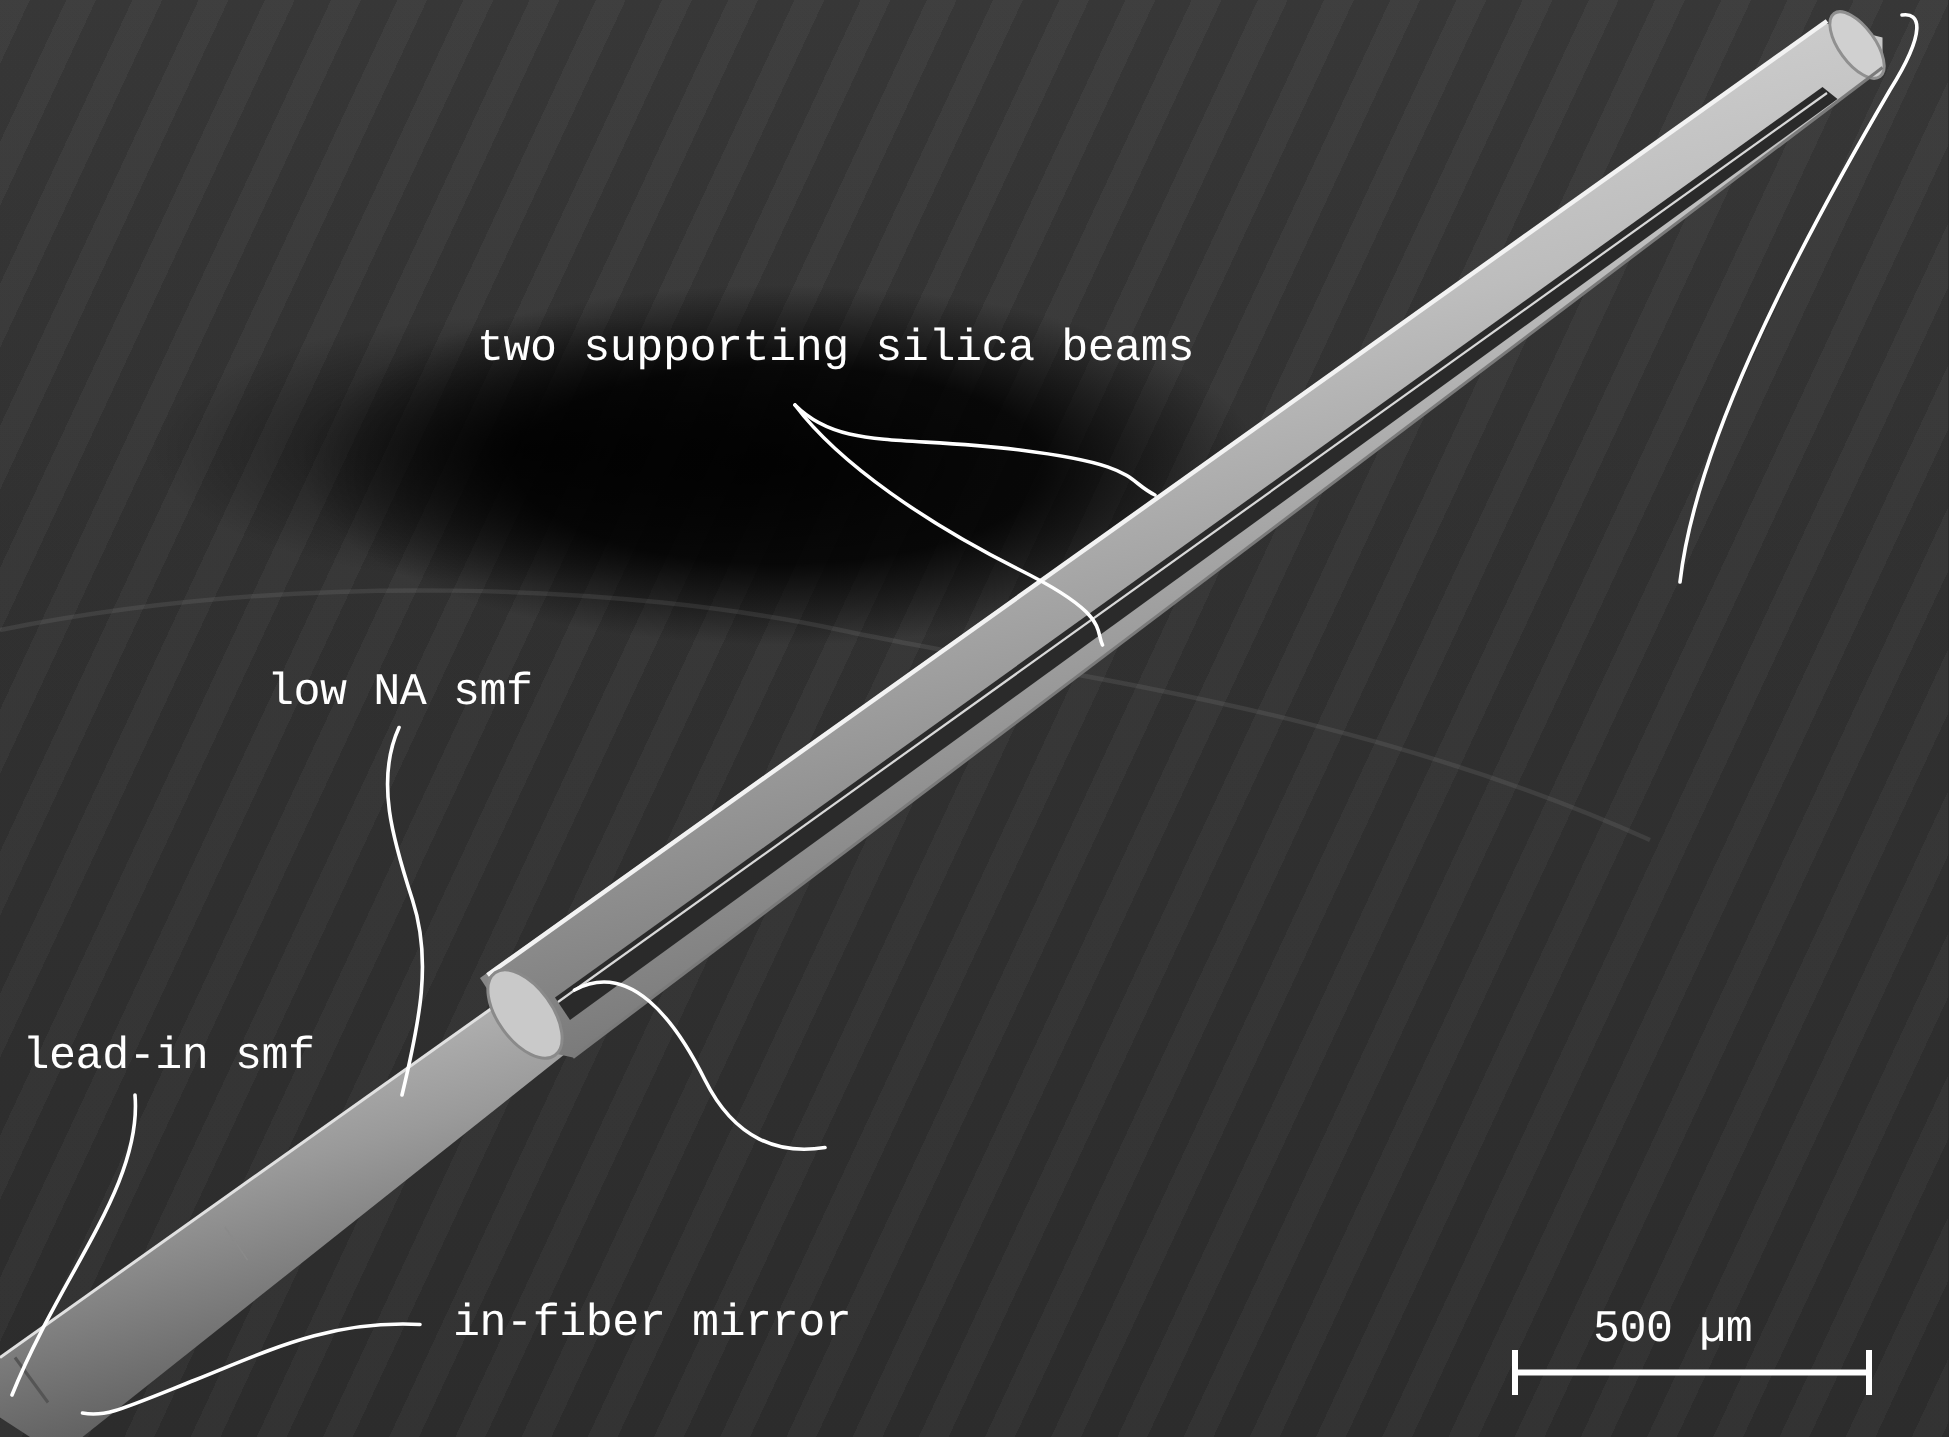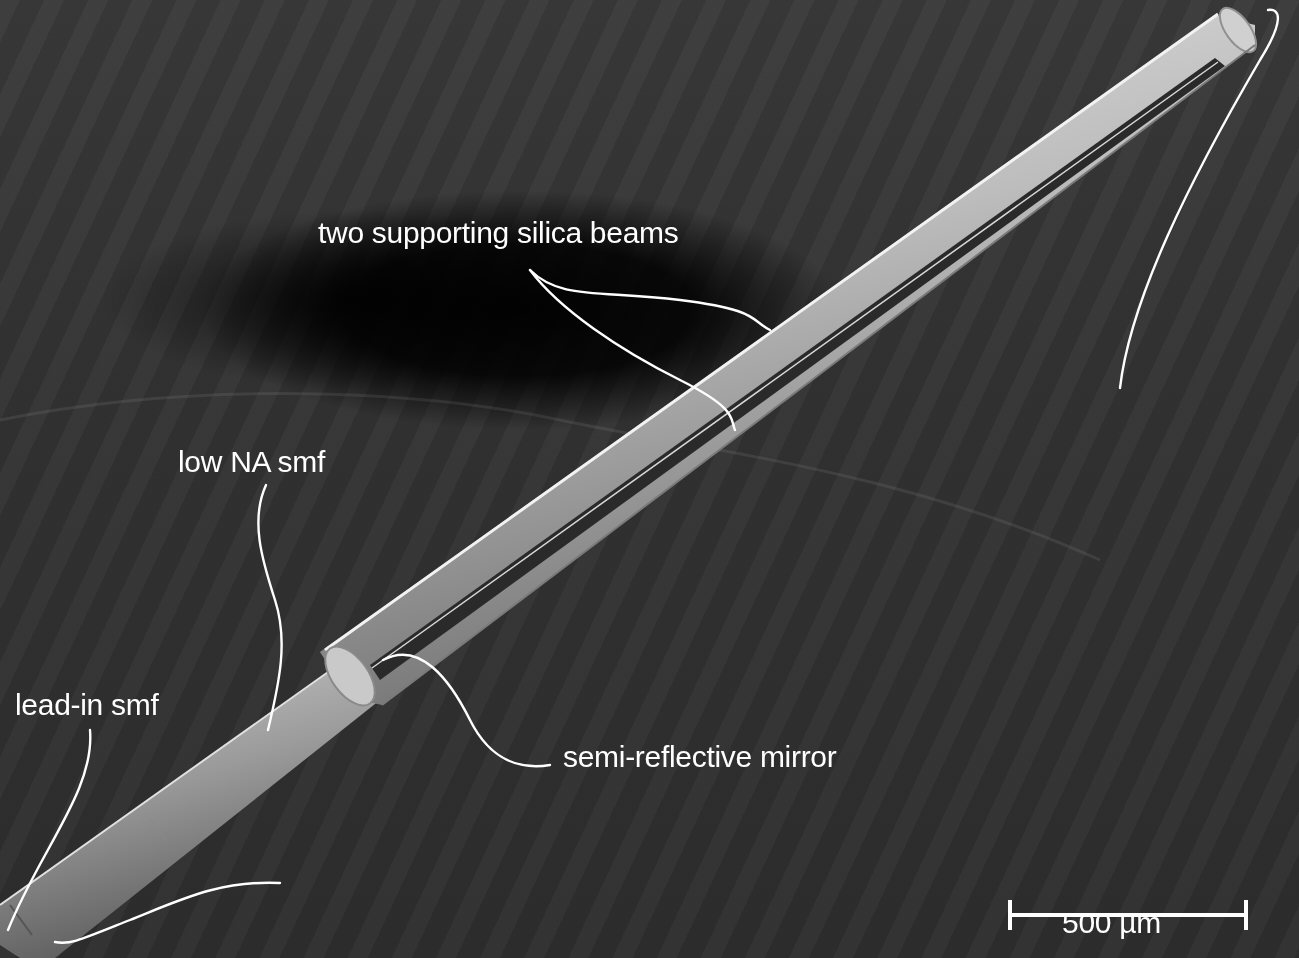--- a/index.html
+++ b/index.html
@@ -7,21 +7,21 @@
       position: relative; width: 1299px; height: 958px; overflow: hidden;
       background:
         radial-gradient(ellipse 320px 120px at 520px 310px, rgba(0,0,0,0.95) 0%, rgba(0,0,0,0.85) 55%, rgba(0,0,0,0) 100%),
         radial-gradient(ellipse 260px 90px at 360px 300px, rgba(0,0,0,0.75) 0%, rgba(0,0,0,0) 100%),
         repeating-linear-gradient(115deg, rgba(255,255,255,0.025) 0px, rgba(255,255,255,0.025) 18px, rgba(0,0,0,0.05) 18px, rgba(0,0,0,0.05) 40px),
         linear-gradient(180deg, #3a3a3a 0%, #333333 40%, #2e2e2e 100%);
     }
     svg.scene { position: absolute; left: 0; top: 0; }
     .label {
       position: absolute; color: #ffffff; white-space: nowrap;
-      font-family: Liberation Sans, sans-serif; font-size: 30px; line-height: 1;
+      font-family: Liberation Mono, monospace; font-size: 30px; line-height: 1;
       letter-spacing: -0.3px;
     }
   </style>
 </head>
 <body>
 
 <div class="stage">
   <svg class="scene" width="1299" height="958" viewBox="0 0 1299 958">
     <defs>
       <linearGradient id="tubeGrad" x1="0" y1="0" x2="0.35" y2="1">
@@ -73,15 +73,15 @@
     <g stroke="#ffffff" stroke-width="4">
       <line x1="1010" y1="915" x2="1246" y2="915"></line>
       <line x1="1010" y1="900" x2="1010" y2="930"></line>
       <line x1="1246" y1="900" x2="1246" y2="930"></line>
     </g>
   </svg>
 
   <div class="label" style="left:318px; top:218px;">two supporting silica beams</div>
   <div class="label" style="left:178px; top:447px;">low NA smf</div>
   <div class="label" style="left:15px; top:690px;">lead-in smf</div>
-  <div class="label" style="left:563px; top:742px;">semi-reflective mirror</div>
-  <div class="label" style="left:1062px; top:908px;text-align:center;">500  µm</div>
+  <div class="label" style="left:302px; top:868px;">in-fiber mirror</div>
+  <div class="label" style="left:1062px; top:872px;text-align:center;">500  µm</div>
 </div>
 
 </body></html>

